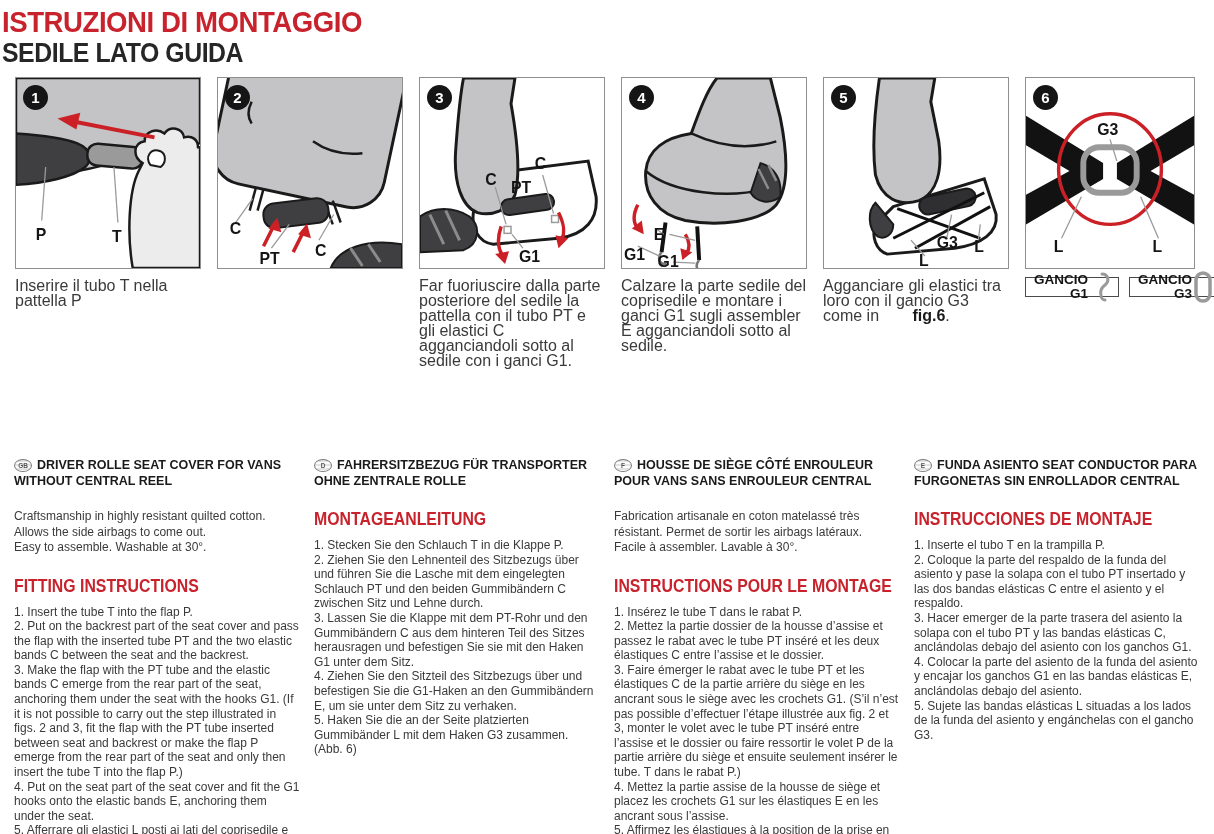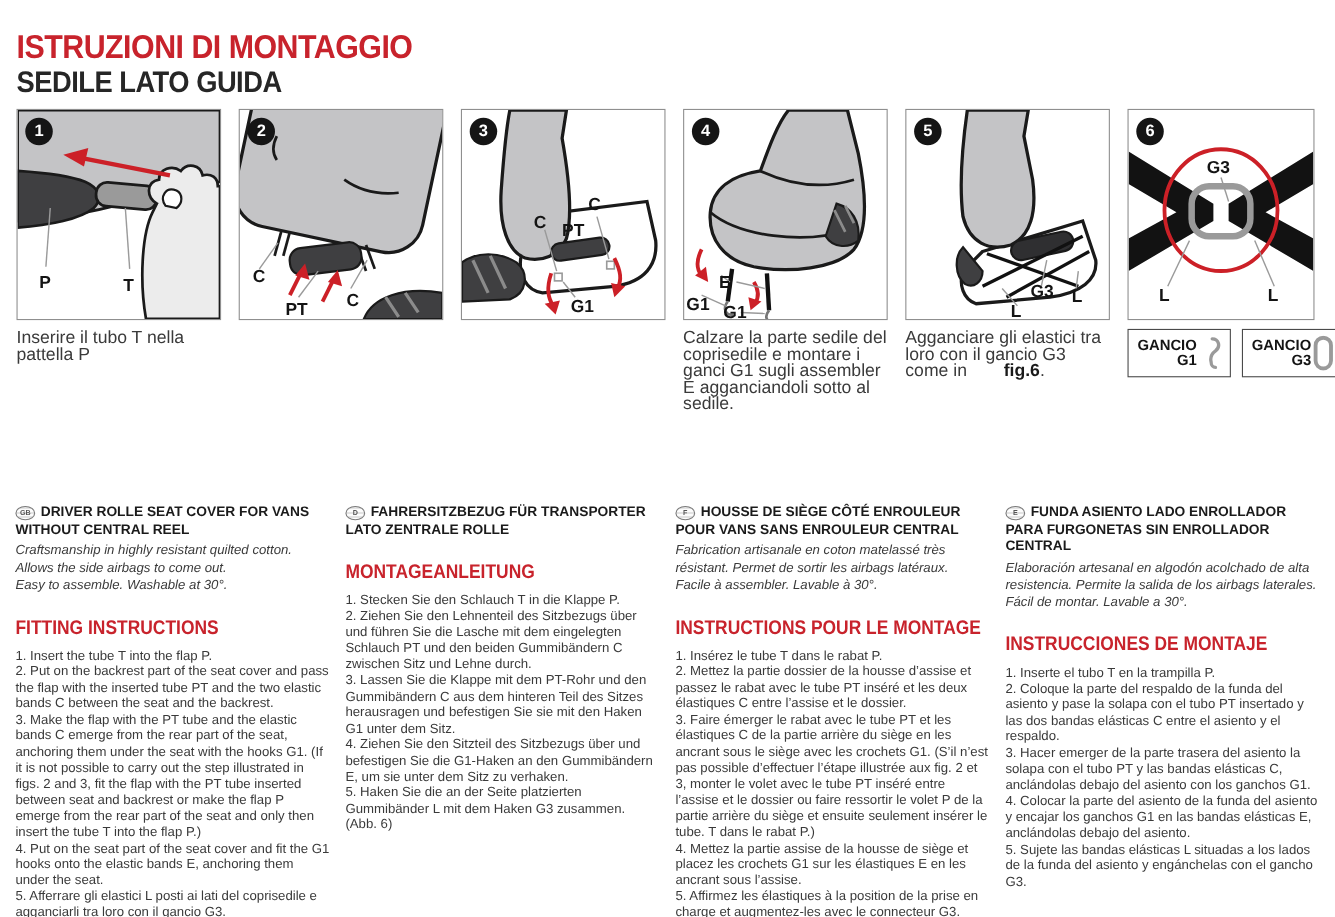--- a/index.html
+++ b/index.html
@@ -1,20 +1,20 @@
 <!DOCTYPE html>
 <html><head>
 <meta charset="utf-8">
 <style>
   html,body { margin:0; padding:0; background:#ffffff; }
   .page {
     position:relative; width:1214px; height:834px; background:#fff;
     font-family:"Liberation Sans", sans-serif; overflow:hidden;
   }
-  .header { padding:6px 15px 0 15px;margin-top:22px; }
+  .header { padding:6px 15px 0 2px; }
   .title {
     margin:0; color:#c8232c; font-size:30px; font-weight:bold; line-height:32px;
     letter-spacing:-0.5px; transform:scaleX(0.92); transform-origin:left center;
   }
   .subtitle {
     margin:0; color:#262626; font-size:27px; font-weight:bold; line-height:30px;
     letter-spacing:-0.5px; transform:scaleX(0.92); transform-origin:left center;
   }
   .figures { display:flex; gap:16px; padding:9px 15px 0 15px; align-items:flex-start; }
   .figure { width:186px; flex:0 0 auto; }
@@ -28,35 +28,35 @@
     position:absolute; top:7px; left:7px; width:25px; height:25px; border-radius:50%;
     background:#151515; color:#fff; font-size:15px; font-weight:bold;
     display:flex; align-items:center; justify-content:center;
   }
   .caption { font-size:16px; line-height:15px; color:#3a3a3a; margin-top:9px; }
   .caption b { color:#1a1a1a;margin-left:29px; }
   .lbl { font:bold 16px "Liberation Sans", sans-serif; fill:#141414; }
   .leader { stroke:#9a9a9a; stroke-width:1.3; }
   .hookboxes { display:flex; gap:10px; margin-top:8px; }
   .hookbox {
-    flex:1; border:1.5px solid #4a4a4a; background:#fff; height:44px; box-sizing:border-box;
+    flex:1; border:1.5px solid #4a4a4a; background:#fff; height:20px; box-sizing:border-box;
     display:flex; align-items:center; justify-content:space-between; padding:2px 8px;
   }
   .hookbox .txt { font-weight:bold; font-size:13.5px; line-height:14px; color:#141414; }
   .hookbox .code { display:block; text-align:right; }
   .columns { position:absolute; left:0; top:458px; display:flex; gap:14px; padding:0 14px; }
   .col { width:286px; flex:0 0 auto; }
   .col-header { font-size:12.5px; font-weight:bold; line-height:15.5px; color:#1a1a1a; }
   .flag {
     display:inline-flex; width:16px; height:11px; border:1px solid #7a7a7a; border-radius:50%;
     margin-right:5px; align-items:center; justify-content:center;
     font-size:6.5px; font-weight:bold; color:#555; vertical-align:1px;
     background:repeating-linear-gradient(180deg,#e3e3e3 0 2px,#fcfcfc 2px 4px);
   }
-  .col-desc { margin-top:4px; font-size:12px; line-height:15.5px; color:#3a3a3a; white-space:pre-line;font-style:italic; }
+  .col-desc { margin-top:20px; font-size:12px; line-height:15.5px; color:#3a3a3a; white-space:pre-line; }
   .col-section {
     margin-top:20px; color:#c8232c; font-size:18px; font-weight:bold; line-height:20px;
     transform:scaleX(0.88); transform-origin:left center; white-space:nowrap;
   }
   .col-steps { margin-top:9px; font-size:12px; line-height:14.6px; color:#3a3a3a; white-space:pre-line; }
 </style>
 </head>
 <body>
 
 <div class="page">
@@ -141,20 +141,21 @@
           <line class="leader" x1="76" y1="110" x2="87" y2="148"></line>
           <line class="leader" x1="124" y1="98" x2="135" y2="137"></line>
           <line class="leader" x1="104" y1="172" x2="93" y2="158"></line>
           <text class="lbl" x="66" y="108">C</text>
           <text class="lbl" x="92" y="116">PT</text>
           <text class="lbl" x="116" y="92">C</text>
           <text class="lbl" x="100" y="186">G1</text>
         </svg>
         <div class="badge">3</div>
       </div>
+      <div class="caption">Far fuoriuscire dalla parte posteriore del sedile la pattella con il tubo PT e gli elastici C agganciandoli sotto al sedile con i ganci G1.</div>
     </div>
 
     <div class="figure">
       <div class="figure-box">
         <svg viewBox="0 0 186 192">
           <path d="M96,0 H150 L160,40 C168,80 168,112 156,128 C140,146 96,150 64,144 C36,138 22,118 24,94 C26,72 44,60 70,56 C78,34 86,12 96,0 Z" fill="#c4c4c6" stroke="#1a1a1a" stroke-width="3"></path>
           <path d="M70,56 C100,70 130,72 156,64" fill="none" stroke="#1a1a1a" stroke-width="2.5"></path>
           <path d="M24,94 C50,116 110,124 152,110" fill="none" stroke="#1a1a1a" stroke-width="2.5"></path>
           <path d="M140,86 C154,90 162,102 160,120 C150,128 136,126 130,116 Z" fill="#3f3f41" stroke="#1a1a1a" stroke-width="2"></path>
           <path d="M138,92 L148,112 M148,88 L156,104" stroke="#8b8b8b" stroke-width="2.5"></path>
@@ -246,21 +247,21 @@
 Easy to assemble. Washable at 30°.</div>
       <div class="col-section">FITTING INSTRUCTIONS</div>
       <div class="col-steps">1. Insert the tube T into the flap P.
 2. Put on the backrest part of the seat cover and pass the flap with the inserted tube PT and the two elastic bands C between the seat and the backrest.
 3. Make the flap with the PT tube and the elastic bands C emerge from the rear part of the seat, anchoring them under the seat with the hooks G1. (If it is not possible to carry out the step illustrated in figs. 2 and 3, fit the flap with the PT tube inserted between seat and backrest or make the flap P emerge from the rear part of the seat and only then insert the tube T into the flap P.)
 4. Put on the seat part of the seat cover and fit the G1 hooks onto the elastic bands E, anchoring them under the seat.
 5. Afferrare gli elastici L posti ai lati del coprisedile e agganciarli tra loro con il gancio G3.</div>
     </div>
 
     <div class="col">
-      <div class="col-header"><span class="flag">D</span><span>FAHRERSITZBEZUG FÜR TRANSPORTER LATO ZENTRALE ROLLE</span></div>
+      <div class="col-header"><span class="flag">D</span><span>FAHRERSITZBEZUG FÜR TRANSPORTER OHNE ZENTRALE ROLLE</span></div>
       <div class="col-section">MONTAGEANLEITUNG</div>
       <div class="col-steps">1. Stecken Sie den Schlauch T in die Klappe P.
 2. Ziehen Sie den Lehnenteil des Sitzbezugs über und führen Sie die Lasche mit dem eingelegten Schlauch PT und den beiden Gummibändern C zwischen Sitz und Lehne durch.
 3. Lassen Sie die Klappe mit dem PT-Rohr und den Gummibändern C aus dem hinteren Teil des Sitzes herausragen und befestigen Sie sie mit den Haken G1 unter dem Sitz.
 4. Ziehen Sie den Sitzteil des Sitzbezugs über und befestigen Sie die G1-Haken an den Gummibändern E, um sie unter dem Sitz zu verhaken.
 5. Haken Sie die an der Seite platzierten Gummibänder L mit dem Haken G3 zusammen. (Abb. 6)</div>
     </div>
 
     <div class="col">
       <div class="col-header"><span class="flag">F</span><span>HOUSSE DE SIÈGE CÔTÉ ENROULEUR POUR VANS SANS ENROULEUR CENTRAL</span></div>
@@ -268,23 +269,21 @@
 Facile à assembler. Lavable à 30°.</div>
       <div class="col-section">INSTRUCTIONS POUR LE MONTAGE</div>
       <div class="col-steps">1. Insérez le tube T dans le rabat P.
 2. Mettez la partie dossier de la housse d’assise et passez le rabat avec le tube PT inséré et les deux élastiques C entre l’assise et le dossier.
 3. Faire émerger le rabat avec le tube PT et les élastiques C de la partie arrière du siège en les ancrant sous le siège avec les crochets G1. (S’il n’est pas possible d’effectuer l’étape illustrée aux fig. 2 et 3, monter le volet avec le tube PT inséré entre l’assise et le dossier ou faire ressortir le volet P de la partie arrière du siège et ensuite seulement insérer le tube. T dans le rabat P.)
 4. Mettez la partie assise de la housse de siège et placez les crochets G1 sur les élastiques E en les ancrant sous l’assise.
 5. Affirmez les élastiques à la position de la prise en charge et augmentez-les avec le connecteur G3.</div>
     </div>
 
     <div class="col">
-      <div class="col-header"><span class="flag">E</span><span>FUNDA ASIENTO LADO ENROLLADOR PARA FURGONETAS SIN ENROLLADOR CENTRAL</span></div>
-      <div class="col-desc">Elaboración artesanal en algodón acolchado de alta resistencia. Permite la salida de los airbags laterales.
-Fácil de montar. Lavable a 30°.</div>
+      <div class="col-header"><span class="flag">E</span><span>FUNDA ASIENTO SEAT CONDUCTOR PARA FURGONETAS SIN ENROLLADOR CENTRAL</span></div>
       <div class="col-section">INSTRUCCIONES DE MONTAJE</div>
       <div class="col-steps">1. Inserte el tubo T en la trampilla P.
 2. Coloque la parte del respaldo de la funda del asiento y pase la solapa con el tubo PT insertado y las dos bandas elásticas C entre el asiento y el respaldo.
 3. Hacer emerger de la parte trasera del asiento la solapa con el tubo PT y las bandas elásticas C, anclándolas debajo del asiento con los ganchos G1.
 4. Colocar la parte del asiento de la funda del asiento y encajar los ganchos G1 en las bandas elásticas E, anclándolas debajo del asiento.
 5. Sujete las bandas elásticas L situadas a los lados de la funda del asiento y engánchelas con el gancho G3.</div>
     </div>
 
   </div>
 

